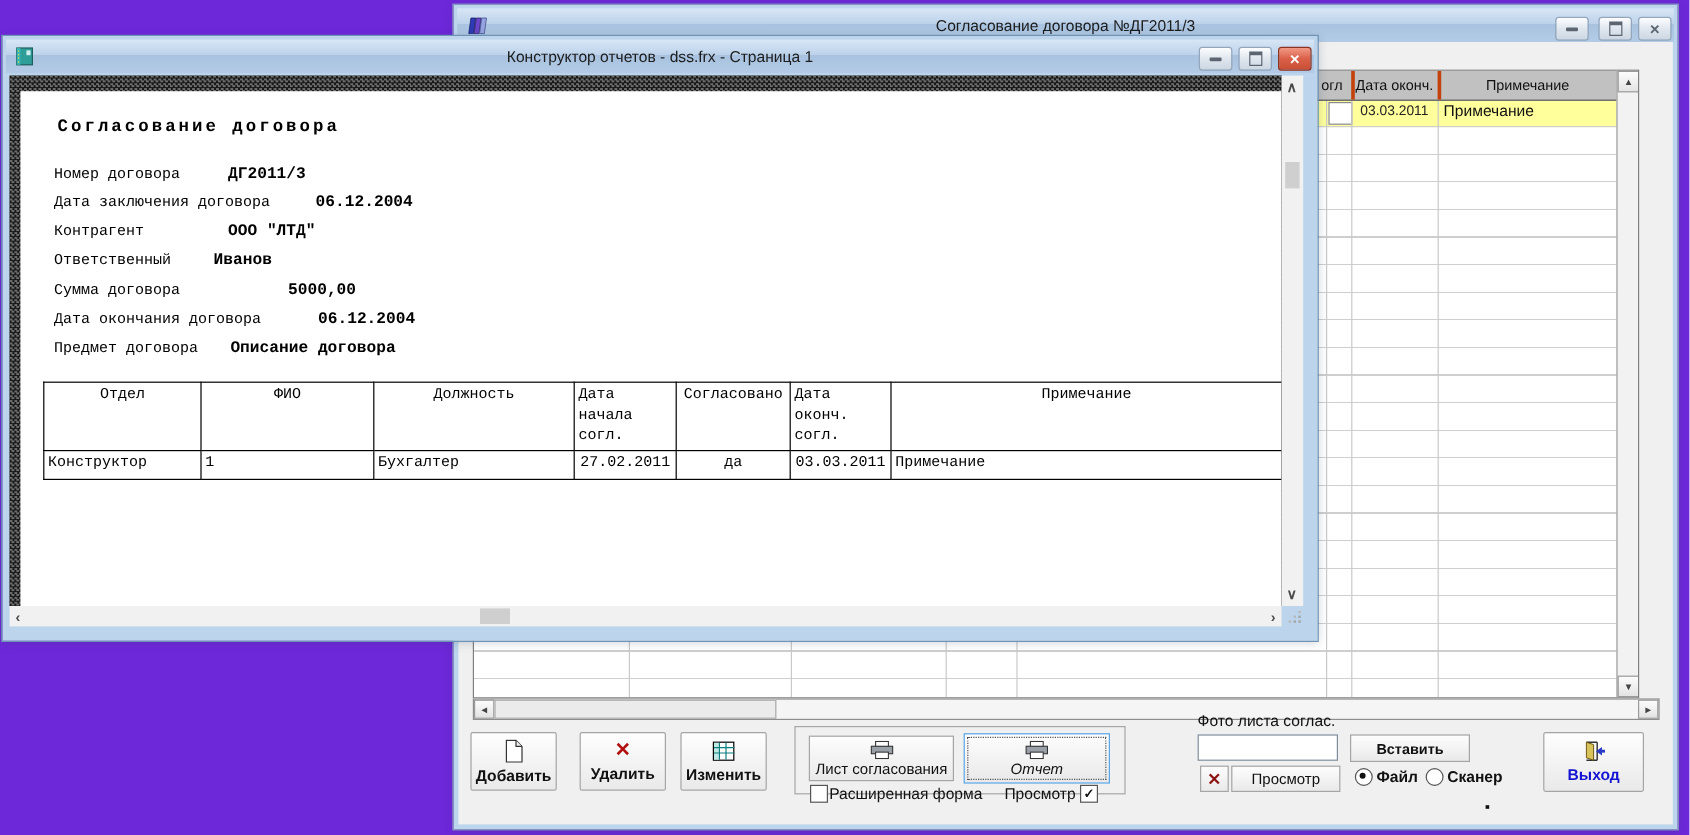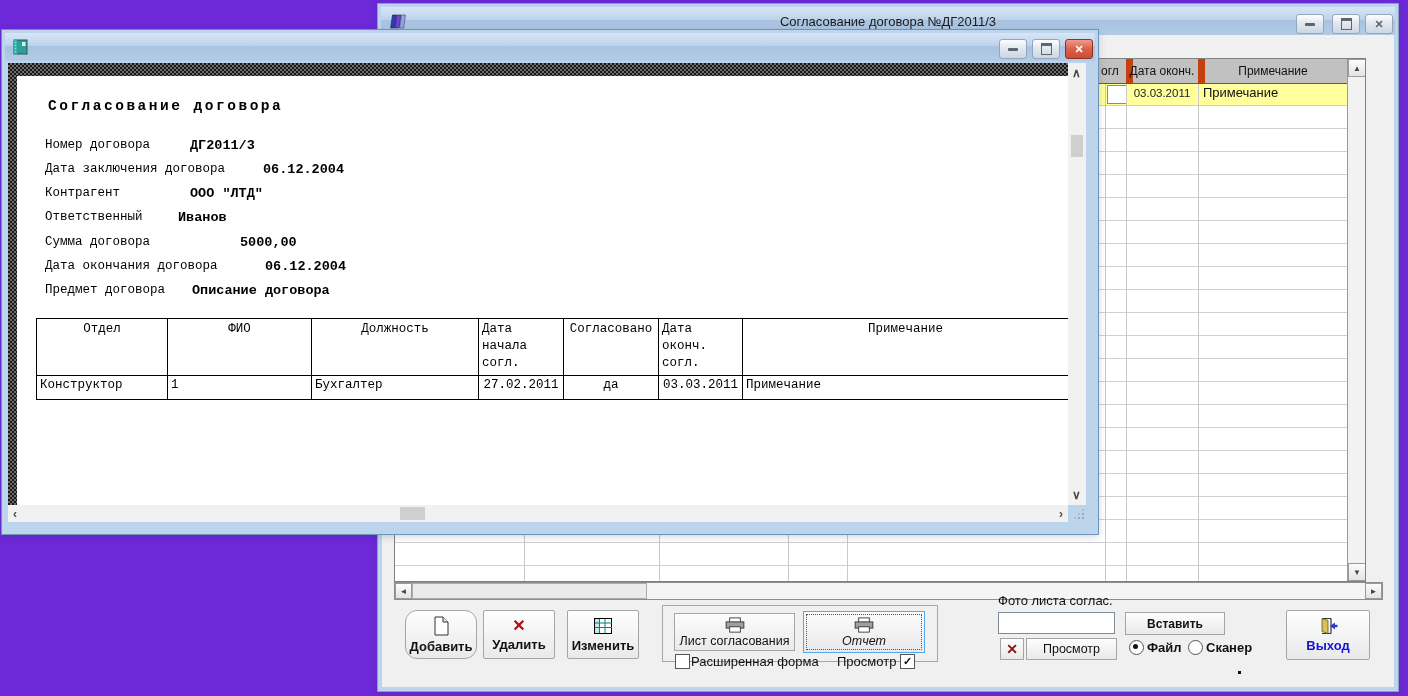--- a/index.html
+++ b/index.html
@@ -20,21 +20,21 @@
   .glyph-max{width:9px;height:8px;border:1px solid #5c6673;border-top:3px solid #5c6673;}
   .client{position:absolute;left:4px;right:4px;top:31px;bottom:4px;background:#f0f0f0;}
 
   
   .grid{position:absolute;background:#fff;border:1px solid #808080;overflow:hidden;}
   .grid-rows{position:absolute;left:0;right:17px;top:24px;bottom:0;
              background:repeating-linear-gradient(to bottom,#fff 0 22px,#cfcfcf 22px 23px);}
   .vline{position:absolute;top:24px;bottom:0;width:1px;background:#c9c9c9;}
   .grid-header{position:absolute;left:0;right:17px;top:0;height:24px;background:#c1c1c1;
                border-bottom:1px solid #5a5a5a;}
-  .gh-cell{position:absolute;top:0;bottom:0;border-right:7px solid #c2410c;color:#111;font-size:12px;
+  .gh-cell{position:absolute;top:0;bottom:0;border-right:3px solid #c2410c;color:#111;font-size:12px;
            display:flex;align-items:center;justify-content:center;overflow:hidden;}
   .yellow-row{position:absolute;left:0;right:17px;top:24px;height:22px;background:#ffff9b;
               border-bottom:1px solid #cfcfcf;}
   .vscroll{position:absolute;right:0;top:0;bottom:0;width:17px;background:#f2f2f2;border-left:1px solid #9a9a9a;}
   .hscroll{position:absolute;background:#f5f5f5;border:1px solid #8d8d8d;}
   .sb-btn{position:absolute;background:linear-gradient(#fcfcfc,#e3e3e3);border:1px solid #9a9a9a;
           display:flex;align-items:center;justify-content:center;font-size:8px;color:#444;}
   .sb-thumb{position:absolute;background:#ebebeb;border:1px solid #ababab;}
 
   
@@ -135,21 +135,21 @@
       <div class="hscroll" style="left:12px;top:547px;width:987px;height:16px;">
         <span class="sb-btn" style="left:0;top:0;width:15px;height:14px;">
             <span>◄</span>
           </span>
         <span class="sb-thumb" style="left:17px;top:0;width:233px;height:14px;"></span>
         <span class="sb-btn" style="right:0;top:0;width:15px;height:14px;">
             <span>►</span>
           </span>
       </div>
 
-      <div class="push-btn" style="left:23px;top:575px;width:70px;height:47px;border-radius:12px;">
+      <div class="push-btn" style="left:10px;top:575px;width:70px;height:47px;">
         <svg width="18" height="20" viewBox="0 0 18 20">
           <path d="M3 1 h8 l5 5 v13 h-13 z" fill="#fff" stroke="#333"></path>
           <path d="M11 1 v5 h5" fill="#eee" stroke="#333"></path>
         </svg>
         <span>Добавить</span>
       </div>
       <div class="push-btn" style="left:101px;top:575px;width:70px;height:47px;">
         <span style="color:#b01010;font-size:16px;font-weight:bold;line-height:1;">✕</span>
         <span>Удалить</span>
       </div>
@@ -222,20 +222,21 @@
   <div class="window" style="left:2px;top:30px;width:1096px;height:504px;z-index:10;outline-color:#6f93b4;">
     <div class="titlebar" style="height:28px;">
       <span class="win-ico" style="top:5px;width:18px;height:18px;">
         <svg width="18" height="18" viewBox="0 0 18 18">
           <rect x="2" y="2" width="13" height="14" fill="#2f9d98" stroke="#1c5f5c"></rect>
           <rect x="2" y="2" width="3" height="14" fill="#37b5ae"></rect>
           <path d="M3.5 4 v10" stroke="#e8e05a" stroke-width="1" stroke-dasharray="1 2"></path>
           <rect x="10" y="4" width="3.5" height="4" fill="#cfeeed"></rect>
         </svg>
       </span>
+      <span class="title-text">Конструктор отчетов - dss.frx - Страница 1</span>
       <span class="tb-btn" style="left:994px;top:6px;">
           <span class="glyph-min"></span>
         </span>
       <span class="tb-btn" style="left:1027px;top:6px;">
           <span class="glyph-max"></span>
         </span>
       <span class="tb-btn red" style="left:1060px;top:6px;">
           <span>✕</span>
         </span>
     </div>

